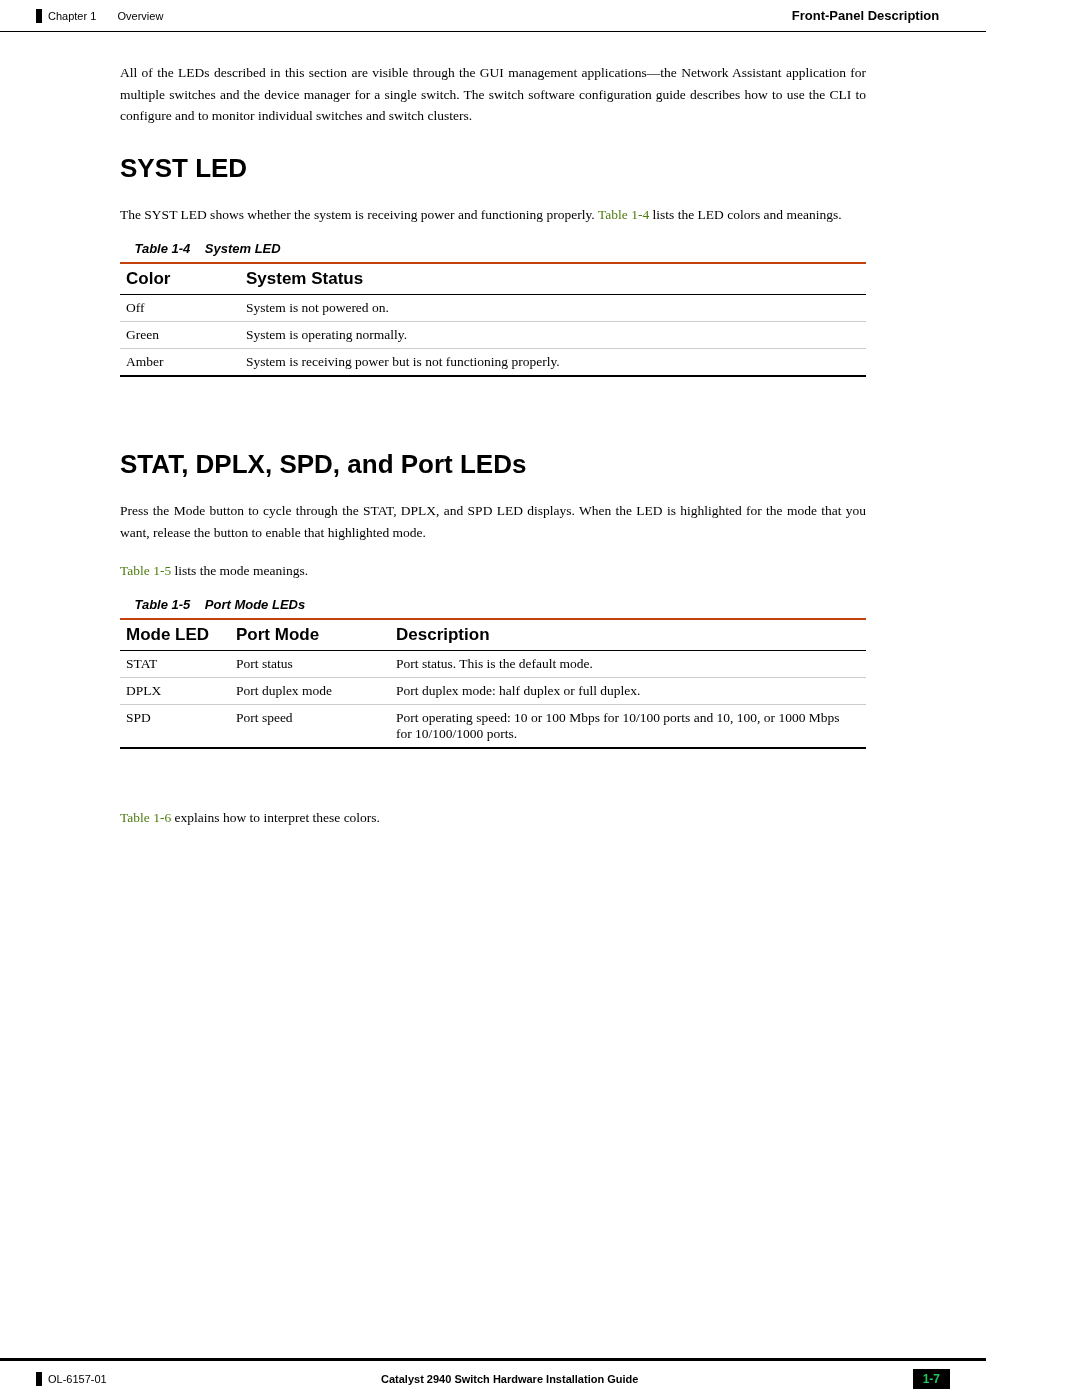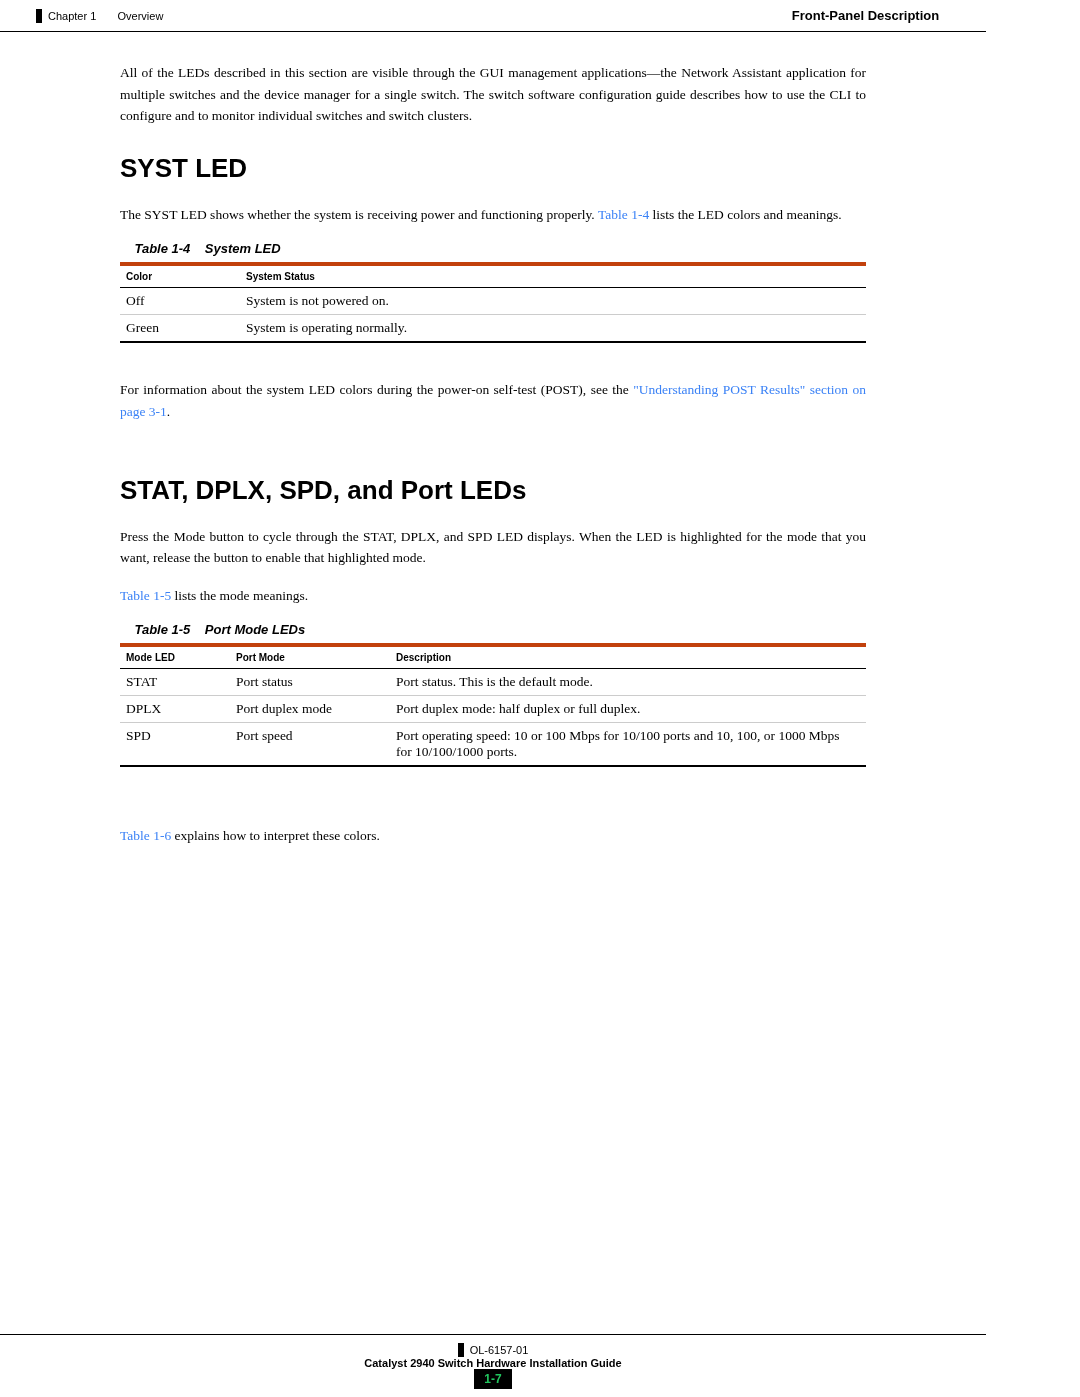--- a/index.html
+++ b/index.html
@@ -58,24 +58,23 @@
     
     .footer-bar {
       position: absolute;
       bottom: 0;
       left: 0;
       right: 0;
       display: flex;
       justify-content: space-between;
       align-items: center;
       padding: 8px 36px 8px 36px;
-      border-top: 1px solid #000000;
+      border-top: 3px solid #000000;
       font-size: 11px;
       font-family: Arial, sans-serif;
-      flex-direction: column;
     }
 
     .footer-left {
       display: flex;
       align-items: center;
       gap: 6px;
     }
 
     .footer-left .bar-icon {
       width: 6px;
@@ -122,21 +121,21 @@
 
     
     .body-text {
       font-size: 13.5px;
       line-height: 1.6;
       margin-bottom: 16px;
       text-align: justify;
     }
 
     .link-text {
-      color: #3b82f6;
+      color: #4d7c0f;
       text-decoration: none;
     }
 
     
     .table-label {
       font-style: italic;
       font-weight: bold;
       font-size: 13px;
       margin-bottom: 6px;
       font-family: Arial, sans-serif;
@@ -148,23 +147,23 @@
       border-collapse: collapse;
       margin-bottom: 20px;
       font-size: 13.5px;
     }
 
     .data-table th {
       font-weight: bold;
       padding: 5px 10px 5px 6px;
       text-align: left;
       border-bottom: 1px solid #000;
-      border-top: 4px solid #c2410c;
+      border-top: 2px solid #c2410c;
       font-family: Arial, sans-serif;
-      font-size: 10px;
+      font-size: 17px;
     }
 
     .data-table td {
       padding: 5px 10px 5px 6px;
       vertical-align: top;
       border-bottom: 1px solid #ccc;
     }
 
     .data-table tr:last-child td {
       border-bottom: 2px solid #000;
@@ -224,28 +223,29 @@
       </thead>
       <tbody>
         <tr>
           <td>Off</td>
           <td>System is not powered on.</td>
         </tr>
         <tr>
           <td>Green</td>
           <td>System is operating normally.</td>
         </tr>
+        <tr>
+          <td>Amber</td>
+          <td>System is receiving power but is not functioning properly.</td>
+        </tr>
       </tbody>
     </table>
 
     <div class="spacer"></div>
 
-    <p class="body-text">
-      <span>For information about the system LED colors during the power-on self-test (POST), see the</span>&nbsp;<a class="link-text">"Understanding POST Results" section on page 3-1</a><span>.</span>
-    </p>
 
     <div class="spacer"></div>
 
     <h2 class="section-heading">STAT, DPLX, SPD, and Port LEDs</h2>
 
     <p class="body-text">
       <span>Press the Mode button to cycle through the STAT, DPLX, and SPD LED displays. When the LED is highlighted for the mode that you want, release the button to enable that highlighted mode.</span>
     </p>
 
     <p class="body-text">

